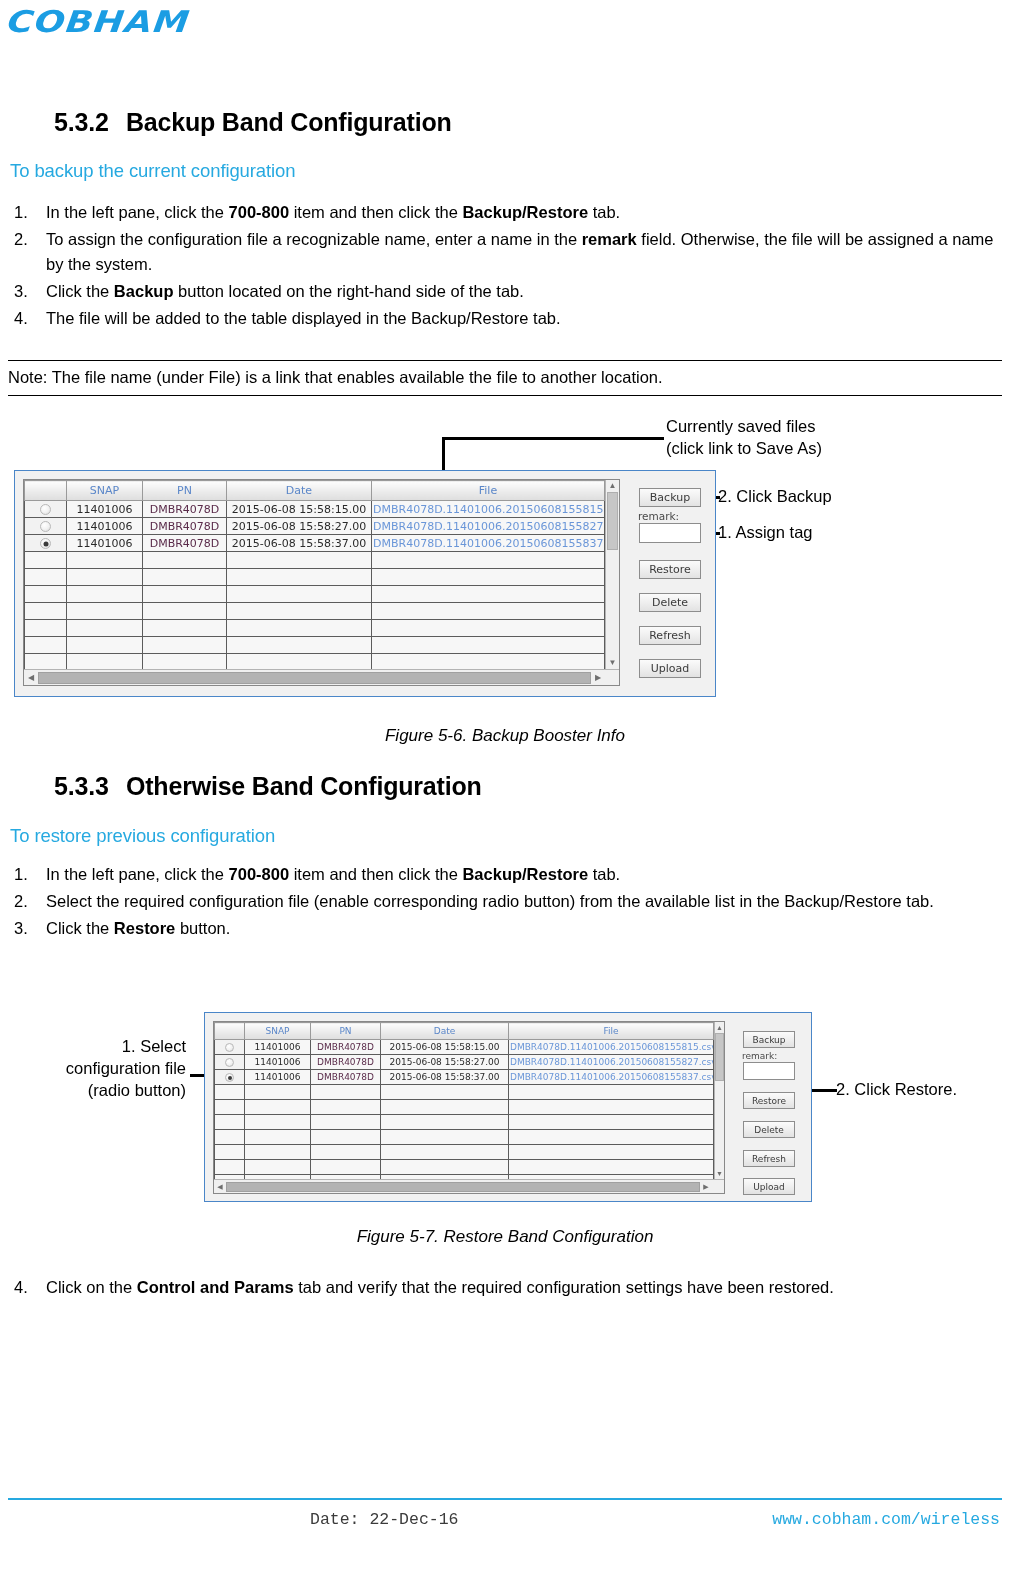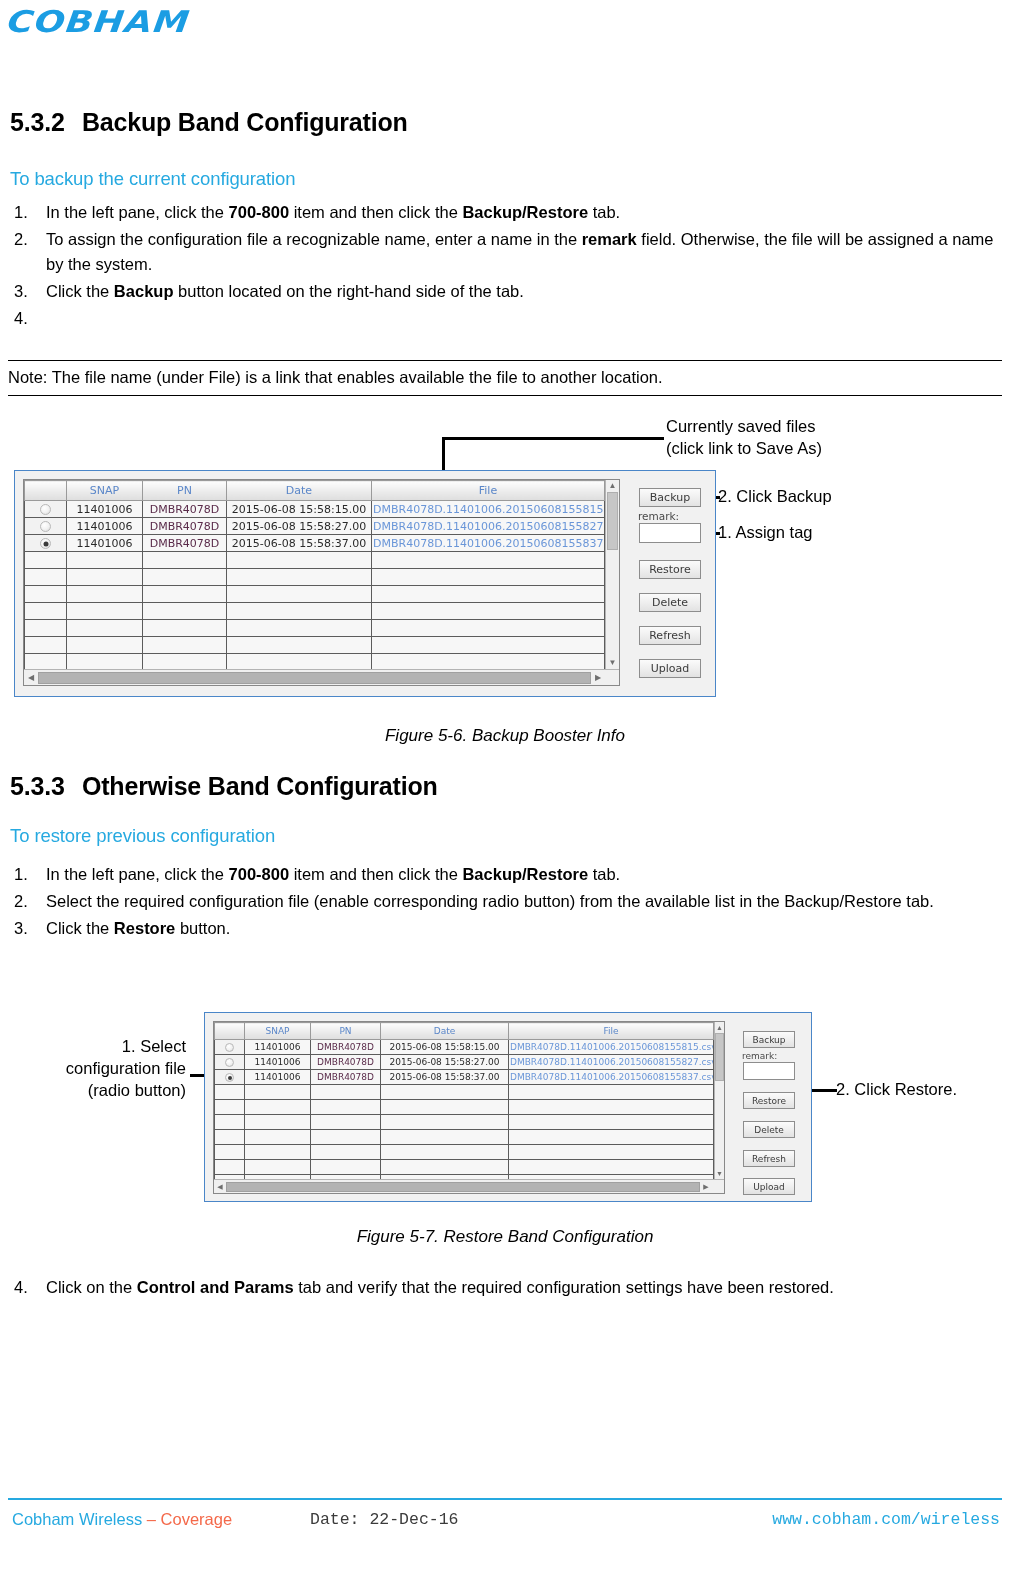--- a/index.html
+++ b/index.html
@@ -47,21 +47,21 @@
     letter-spacing: 0.1px;
   }
   h2.section-heading {
     position: absolute;
     margin: 0;
     font-size: 25px;
     font-weight: bold;
     color: #000;
     letter-spacing: -0.2px;
   }
-  h2.section-heading .num { display: inline-block; min-width: 72px; }
+  h2.section-heading .num { display: inline-block; min-width: 72px; margin-left: 44px; }
 
   .sub-heading {
     position: absolute;
     margin: 0;
     font-size: 18.5px;
     color: #26A9E0;
     letter-spacing: -0.1px;
   }
 
   .olist {
@@ -277,27 +277,27 @@
 <body>
 
 <div class="page-header">
   <div class="logo">COBHAM</div>
 </div>
 
 <h2 class="section-heading" style="left:10px; top:108px;">
   <span class="num">5.3.2</span><span>Backup Band Configuration</span>
 </h2>
 
-<div class="sub-heading" style="left:10px; top:168px;">To backup the current configuration</div>
+<div class="sub-heading" style="left:10px; top:160px;">To backup the current configuration</div>
 
 <ol class="olist" id="list-532" style="left:0px; top:200px; width:1000px;">
     <li><span class="marker">1.</span><span><span>In the left pane, click the </span><b>700-800</b><span> item and then click the </span><b>Backup/Restore</b><span> tab.</span></span></li>
     <li><span class="marker">2.</span><span><span>To assign the configuration file a recognizable name, enter a name in the </span><b>remark</b><span> field. Otherwise, the file will be assigned a name by the system.</span></span></li>
     <li><span class="marker">3.</span><span><span>Click the </span><b>Backup</b><span> button located on the right-hand side of the tab.</span></span></li>
-    <li><span class="marker">4.</span></li>
+    <li><span class="marker">4.</span><span><span>The file will be added to the table displayed in the Backup/Restore tab.</span></span></li>
   </ol>
 
 <div class="note-block" style="top:360px;">Note: The file name (under File) is a link that enables available the file to another location.</div>
 
 <div class="anno" style="left:666px; top:415px; width:280px;">
   <div>Currently saved files</div>
   <div>(click link to Save As)</div>
 </div>
 
 <div class="leader" style="left:442px; top:437px; width:222px; height:2.5px;"></div>
@@ -571,17 +571,16 @@
 
 <div class="fig-caption" style="top:1227px;">Figure 5-7. Restore Band Configuration</div>
 
 <ol class="olist" id="list-533b" style="left:0px; top:1275px; width:1000px;">
     <li><span class="marker">4.</span><span><span>Click on the </span><b>Control and Params</b><span> tab and verify that the required configuration settings have been restored.</span></span></li>
   </ol>
 
 <div class="footer-rule"></div>
 <div class="footer">
   <div class="row">
-    <div class="col-a"><span class="f-blue">Cobham Wireless </span><span class="f-org">– </span><span class="f-org">Coverage</span></div>
     <div class="col-b f-gray">Date: 22-Dec-16</div>
     <div class="col-c f-blue">www.cobham.com/wireless</div>
   </div>
 </div>
 
 </body></html>

